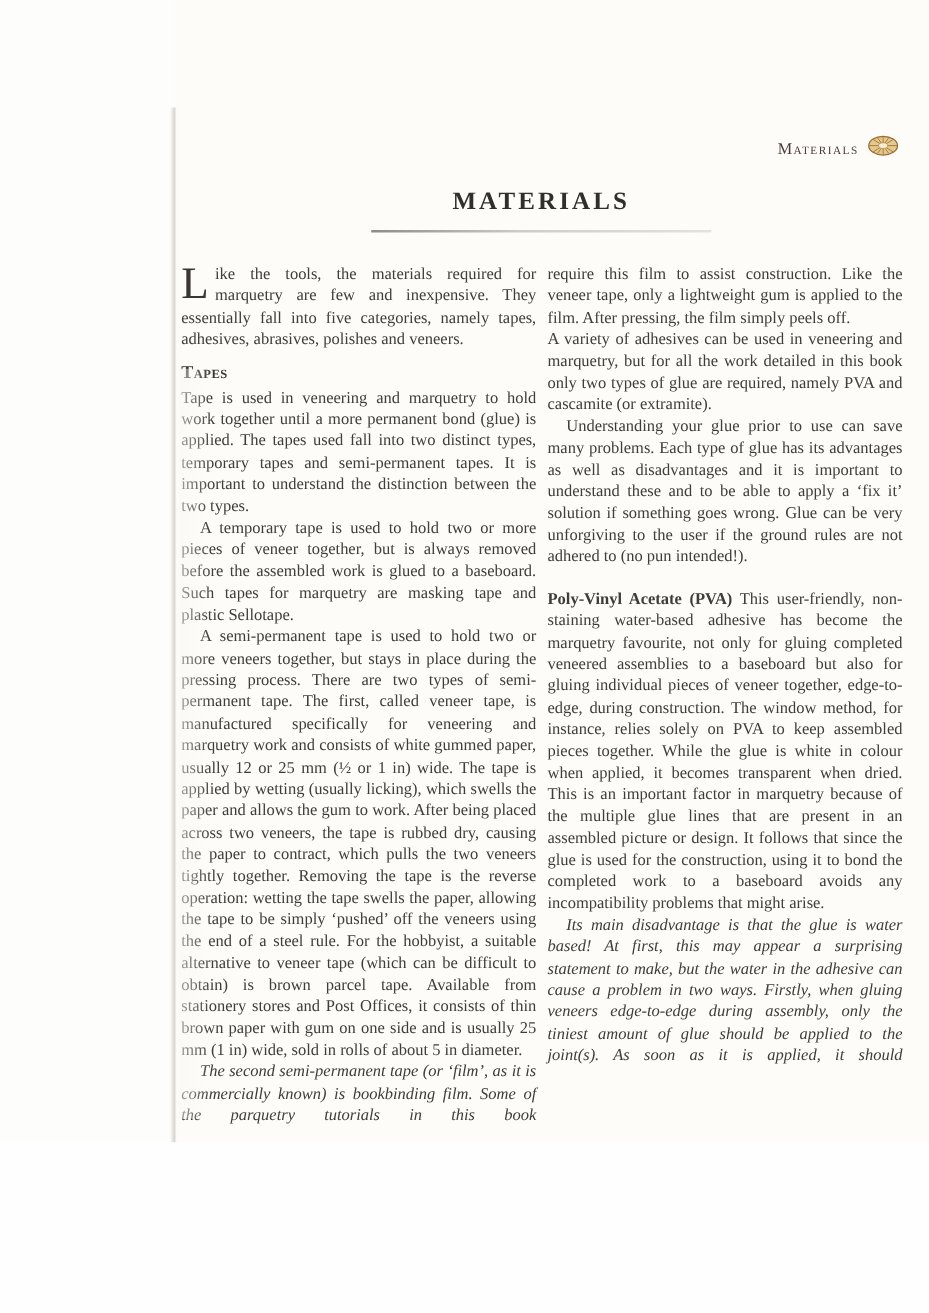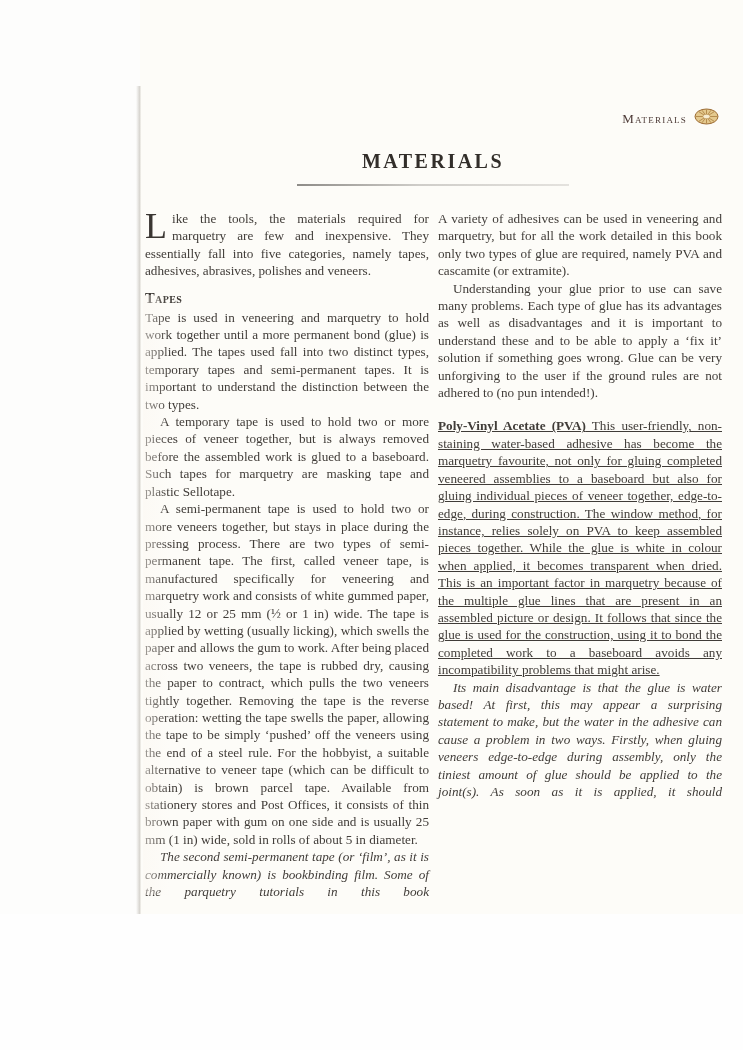--- a/index.html
+++ b/index.html
@@ -90,21 +90,21 @@
     color: #3a3632;
   }
   .section-heading {
     font-variant: small-caps;
     font-weight: 700;
     font-size: 14.5px;
     letter-spacing: 0.4px;
     margin: 10px 0 2px 0;
     color: #3b3733;
   }
-  .pva-para { margin-top: 16px !important; text-decoration: underline; }
+  .pva-para { margin-top: 16px !important; }
   .pva-lead { font-weight: 700; }
   .page-number {
     position: absolute;
     left: 691px;
     top: 905px;
     font-size: 12.5px;
     color: #44403c;
     margin-top: 21px;
   }
   .scan-fade {
@@ -154,20 +154,21 @@
   <div class="columns">
     <div class="col">
       <p><span class="drop-cap">L</span><span>ike the tools, the materials required for marquetry are few and inexpensive. They essentially fall into five categories, namely tapes, adhesives, abrasives, polishes and veneers.</span></p>
       <h3 class="section-heading">Tapes</h3>
       <p>Tape is used in veneering and marquetry to hold work together until a more permanent bond (glue) is applied. The tapes used fall into two distinct types, temporary tapes and semi-permanent tapes. It is important to understand the distinction between the two types.</p>
       <p class="indent">A temporary tape is used to hold two or more pieces of veneer together, but is always removed before the assembled work is glued to a baseboard. Such tapes for marquetry are masking tape and plastic Sellotape.</p>
       <p class="indent">A semi-permanent tape is used to hold two or more veneers together, but stays in place during the pressing process. There are two types of semi-permanent tape. The first, called veneer tape, is manufactured specifically for veneering and marquetry work and consists of white gummed paper, usually 12 or 25 mm (½ or 1 in) wide. The tape is applied by wetting (usually licking), which swells the paper and allows the gum to work. After being placed across two veneers, the tape is rubbed dry, causing the paper to contract, which pulls the two veneers tightly together. Removing the tape is the reverse operation: wetting the tape swells the paper, allowing the tape to be simply ‘pushed’ off the veneers using the end of a steel rule. For the hobbyist, a suitable alternative to veneer tape (which can be difficult to obtain) is brown parcel tape. Available from stationery stores and Post Offices, it consists of thin brown paper with gum on one side and is usually 25 mm (1 in) wide, sold in rolls of about 5 in diameter.</p>
       <p class="indent cont">The second semi-permanent tape (or ‘film’, as it is commercially known) is bookbinding film. Some of the parquetry tutorials in this book</p>
     </div>
     <div class="col">
+      <p>require this film to assist construction. Like the veneer tape, only a lightweight gum is applied to the film. After pressing, the film simply peels off.</p>
       <p>A variety of adhesives can be used in veneering and marquetry, but for all the work detailed in this book only two types of glue are required, namely PVA and cascamite (or extramite).</p>
       <p class="indent">Understanding your glue prior to use can save many problems. Each type of glue has its advantages as well as disadvantages and it is important to understand these and to be able to apply a ‘fix it’ solution if something goes wrong. Glue can be very unforgiving to the user if the ground rules are not adhered to (no pun intended!).</p>
       <p class="pva-para"><span class="pva-lead">Poly-Vinyl Acetate (PVA)</span><span> This user-friendly, non-staining water-based adhesive has become the marquetry favourite, not only for gluing completed veneered assemblies to a baseboard but also for gluing individual pieces of veneer together, edge-to-edge, during construction. The window method, for instance, relies solely on PVA to keep assembled pieces together. While the glue is white in colour when applied, it becomes transparent when dried. This is an important factor in marquetry because of the multiple glue lines that are present in an assembled picture or design. It follows that since the glue is used for the construction, using it to bond the completed work to a baseboard avoids any incompatibility problems that might arise.</span></p>
       <p class="indent cont">Its main disadvantage is that the glue is water based! At first, this may appear a surprising statement to make, but the water in the adhesive can cause a problem in two ways. Firstly, when gluing veneers edge-to-edge during assembly, only the tiniest amount of glue should be applied to the joint(s). As soon as it is applied, it should</p>
     </div>
   </div>
 
   <div class="scan-fade"></div>
 
   <div class="page-number">15</div>

